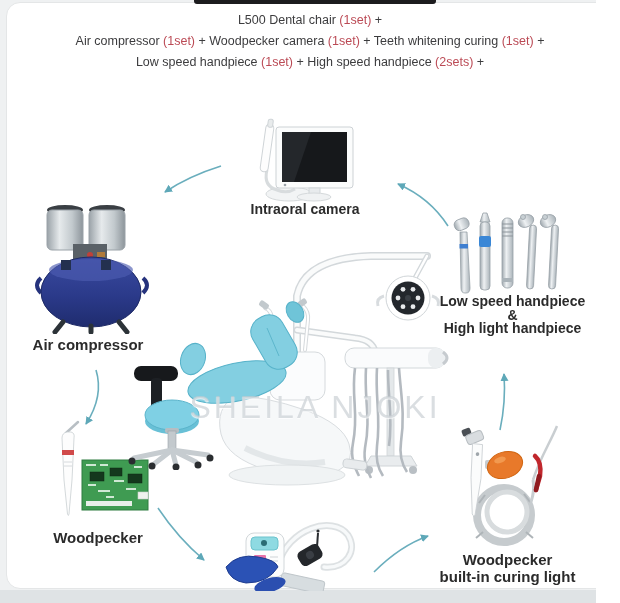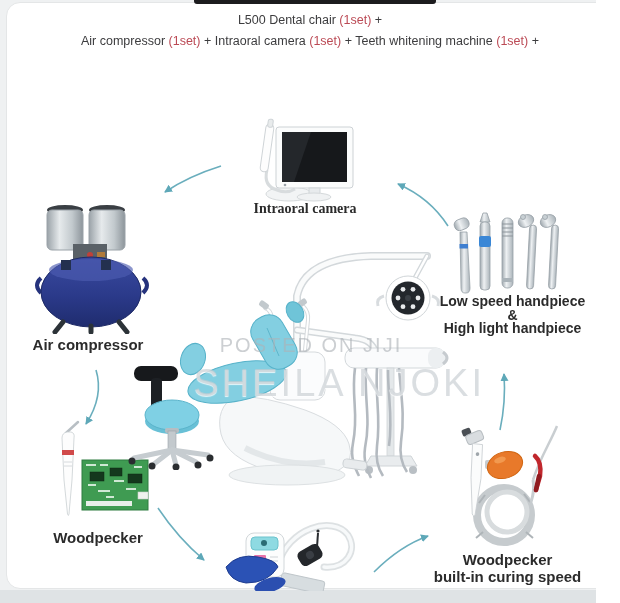--- a/index.html
+++ b/index.html
@@ -13,51 +13,52 @@
   .header{position:absolute;left:10px;top:10px;width:600px;text-align:center;z-index:5;
           font-size:12.5px;color:#3c3c3e;line-height:21px;}
   .header .hline{white-space:nowrap;}
   .header .red{color:#bb4a55;}
   .plabel{position:absolute;text-align:center;font-weight:bold;color:#2b2b2b;z-index:15;}
   .img{position:absolute;z-index:10;}
   .arrow{position:absolute;z-index:20;}
   .wm{position:absolute;text-align:center;z-index:30;pointer-events:none;}
   .wm1{left:196px;top:334px;width:230px;font-size:20px;letter-spacing:2px;
        color:rgba(173,178,183,.62);}
-  .wm2{left:145px;top:362px;width:340px;font-size:38px;letter-spacing:3px;
-       color:rgba(196,201,206,.62);text-shadow:0 1px 1px rgba(255,255,255,.8);text-align:right;}
+  .wm2{left:145px;top:389px;width:340px;font-size:32px;letter-spacing:3px;
+       color:rgba(196,201,206,.62);text-shadow:0 1px 1px rgba(255,255,255,.8);}
 </style>
 </head>
 <body>
 
 <div class="stage">
   <div class="bottom-strip"></div>
   <div class="card"></div>
   <div class="top-bar"></div>
 
   <div class="header">
     <div class="hline"><span>L500 Dental chair </span><span class="red">(1set)</span><span> +</span></div>
-    <div class="hline"><span>Air compressor </span><span class="red">(1set)</span><span> + Intraoral camera </span><span class="red">(1set)</span><span> + Teeth whitening machine </span><span class="red">(1set)</span><span> +</span></div>
+    <div class="hline"><span>Air compressor </span><span class="red">(1set)</span><span> + Woodpecker camera </span><span class="red">(1set)</span><span> + Teeth whitening curing </span><span class="red">(1set)</span><span> +</span></div>
+    <div class="hline"><span>Low speed handpiece </span><span class="red">(1set)</span><span> + High speed handpiece </span><span class="red">(2sets)</span><span> +</span></div>
   </div>
 
   <svg class="img" style="left:243px;top:118px;" width="170" height="95" viewBox="0 0 170 95">
     <ellipse cx="46" cy="76" rx="23" ry="7" fill="#f2f4f5" stroke="#d5d9db"></ellipse>
     <path d="M24,52 Q20,68 34,72 Q44,76 52,71" fill="none" stroke="#d8dcde" stroke-width="3"></path>
     <g transform="rotate(8 24 30)">
       <rect x="20" y="6" width="8" height="48" rx="4" fill="#fdfdfd" stroke="#cfd4d7"></rect>
       <rect x="21.5" y="1" width="5" height="8" rx="2" fill="#e8ebec" stroke="#cfd4d7"></rect>
     </g>
     <rect x="33" y="9" width="77" height="61" rx="3" fill="#fbfcfc" stroke="#cdd2d5"></rect>
     <rect x="39" y="14" width="65" height="50" fill="#16181b"></rect>
     <polygon points="39,14 68,14 51,64 39,64" fill="#24272b"></polygon>
     <circle cx="42" cy="67" r="1.3" fill="#9aa2a8"></circle>
     <rect x="66" y="70" width="11" height="6" fill="#e8ebed" stroke="#d0d5d8"></rect>
     <ellipse cx="71" cy="79" rx="17" ry="4" fill="#f0f2f3" stroke="#d5d9db"></ellipse>
   </svg>
-  <div class="plabel" style="left:230px;top:201px;width:150px;font-size:14px;font-family:Liberation Serif, serif;">Intraoral camera</div>
+  <div class="plabel" style="left:230px;top:201px;width:150px;font-size:14px;">Intraoral camera</div>
 
   <svg class="img" style="left:33px;top:198px;" width="135" height="136" viewBox="0 0 135 136">
     <defs>
       <linearGradient id="silv1" x1="0" y1="0" x2="1" y2="0">
         <stop offset="0" stop-color="#9aa2a8"></stop>
           <stop offset=".35" stop-color="#e6eaec"></stop>
         <stop offset=".7" stop-color="#c2c9cd"></stop>
           <stop offset="1" stop-color="#8d959b"></stop>
       </linearGradient>
       <linearGradient id="tankg" x1="0" y1="0" x2="0" y2="1">
@@ -262,21 +263,21 @@
       <circle cx="20" cy="36" r="1.8" fill="#9fa6ab"></circle>
     </g>
     <rect x="30" y="42" width="7" height="9" rx="2" fill="#c7ccd0"></rect>
     <ellipse cx="50" cy="47" rx="18" ry="13" transform="rotate(-18 50 47)" fill="#e8792a" stroke="#d0640f"></ellipse>
     <ellipse cx="45" cy="42" rx="6" ry="3" transform="rotate(-18 45 42)" fill="#f2994f"></ellipse>
     <path d="M80,38 Q87,44 85,58 L81,72" fill="none" stroke="#c0272d" stroke-width="4.5" stroke-linecap="round"></path>
     <path d="M84,58 L81,72" fill="none" stroke="#8f1b20" stroke-width="4.5" stroke-linecap="round"></path>
   </svg>
   <div class="plabel" style="left:425px;top:551px;width:165px;font-size:15px;line-height:17px;">
     <div>Woodpecker</div>
-    <div>built-in curing speed</div>
+    <div>built-in curing light</div>
   </div>
 
   <svg class="arrow" style="left:155px;top:158px;" width="72" height="48" viewBox="0 0 72 48">
     <defs>
         <marker id="ah1" markerWidth="10" markerHeight="10" refX="7" refY="4" orient="auto" markerUnits="userSpaceOnUse">
           <path d="M0,0 L8,4 L0,8 Z" fill="#5ea8b8"></path>
         </marker>
       </defs>
     <path d="M66,8 Q34,18 10,34" fill="none" stroke="#6aaebd" stroke-width="1.6" marker-end="url(#ah1)"></path>
   </svg>
@@ -314,15 +315,14 @@
   </svg>
   <svg class="arrow" style="left:366px;top:526px;" width="72" height="52" viewBox="0 0 72 52">
     <defs>
         <marker id="ah6" markerWidth="10" markerHeight="10" refX="7" refY="4" orient="auto" markerUnits="userSpaceOnUse">
           <path d="M0,0 L8,4 L0,8 Z" fill="#5ea8b8"></path>
         </marker>
       </defs>
     <path d="M8,46 Q34,20 62,10" fill="none" stroke="#6aaebd" stroke-width="1.6" marker-end="url(#ah6)"></path>
   </svg>
 
-  <div class="wm wm1">POSTED ON JIJI</div>
   <div class="wm wm2">SHEILA NJOKI</div>
 </div>
 
 </body></html>

